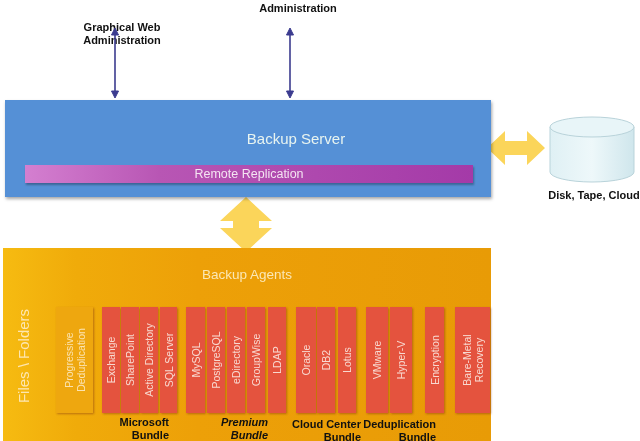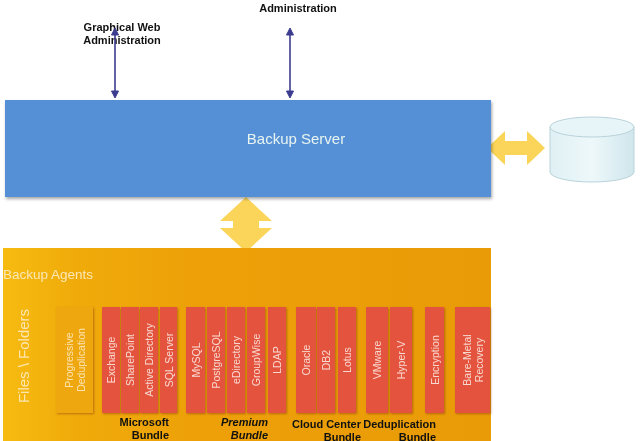--- a/index.html
+++ b/index.html
@@ -15,21 +15,21 @@
   #replication {
     left:20px; top:65px; width:448px; height:18px;
     background:linear-gradient(90deg,#d47fd0 0%,#b856b4 30%,#a43aa8 100%);
     box-shadow: 1px 2px 2px rgba(0,0,0,0.3);
     color:#f4e4f2; font-size:12.5px; text-align:center; line-height:18px;
   }
   #agents {
     left:3px; top:248px; width:488px; height:193px;
     background:linear-gradient(90deg,#f6bb11 0%,#f0ab0a 15%,#eda008 40%,#e89b06 100%);
   }
-  #agents-title { left:0; width:100%; top:19px; color:#fbe7b5; font-size:13.5px; }
+  #agents-title { left:0; width:100%; top:19px; text-align:center; color:#fbe7b5; font-size:13.5px; }
   .col {
     position:absolute; top:307px; height:106px;
     background:#e4533e;
     box-shadow: 1px 1px 2px rgba(120,40,20,0.45);
   }
   .col span {
     position:absolute; left:50%; top:50%;
     transform: translate(-50%,-50%) rotate(-90deg);
     white-space:nowrap; color:#f8d9d0; font-size:10.5px; line-height:12px; text-align:center;
   }
@@ -77,24 +77,26 @@
         <stop offset="0.5" stop-color="#eef8fa"></stop>
         <stop offset="1" stop-color="#cfe6ec"></stop>
       </linearGradient>
     </defs>
     <path d="M550,127 L550,172 A42,10 0 0 0 634,172 L634,127 Z" fill="url(#cylg)" stroke="#b9d3da" stroke-width="1"></path>
     <ellipse cx="592" cy="127" rx="42" ry="10" fill="#e8f5f8" stroke="#b9d3da" stroke-width="1"></ellipse>
   </g>
 </svg>
 
 <div class="abs admin-label" id="storage-label">
+  <div>Disk, Tape, Cloud</div>
 </div>
 
 <div class="abs" id="server">
   <div class="abs" id="server-title">Backup Server</div>
+  <div class="abs" id="replication">Remote Replication</div>
 </div>
 
 <div class="abs" id="agents">
   <div class="abs" id="agents-title">Backup Agents</div>
 </div>
 <div id="files-label">Files \ Folders</div>
 
 <div id="columns">
     <div class="col dedup" style="left: 56px; width: 37px;">
       <span style="white-space: pre;">Progressive

